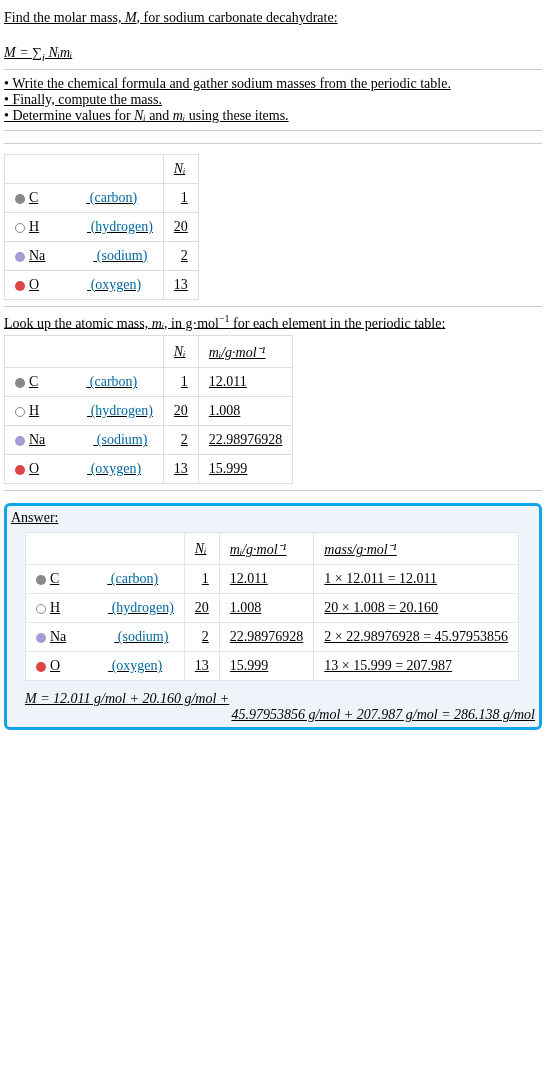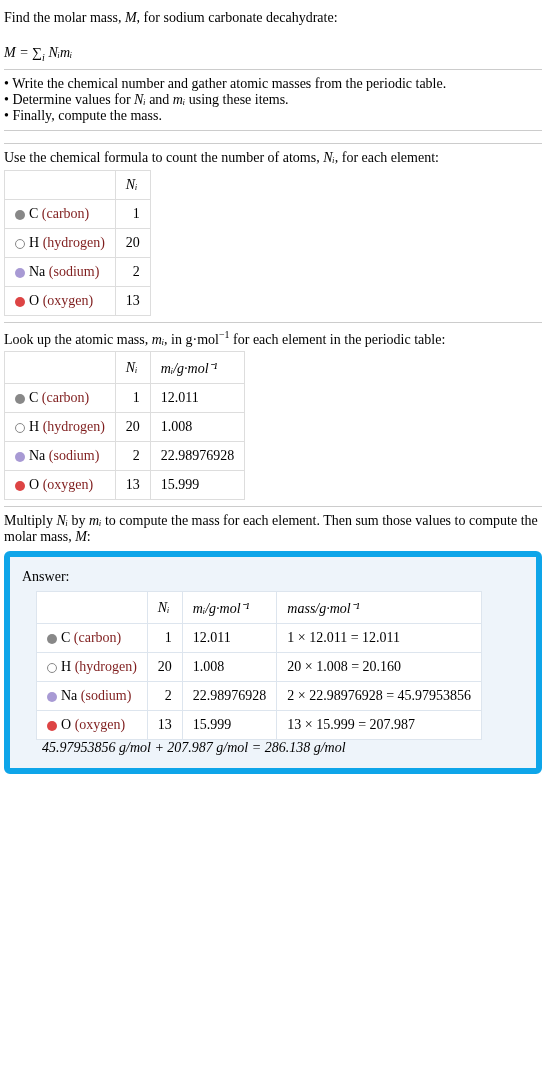--- a/index.html
+++ b/index.html
@@ -1,67 +1,64 @@
 <!DOCTYPE html>
 <html><head>
   <meta charset="utf-8">
   <style>
     * { box-sizing: border-box; margin: 0; padding: 0; }
     body { font-family: Georgia, serif; font-size: 14px; color: #000; background: #fff; width: 546px; padding: 4px; }
-    .section { padding: 6px 0; border-bottom: 1px solid #ccc; }
+    .section { padding: 6px 0; border-bottom: 1px solid #ccc; text-decoration: underline; }
     .section:last-child { border-bottom: none; }
     .sub { font-size: 10px; vertical-align: sub; }
     .sup { font-size: 10px; vertical-align: super; }
     .italic { font-style: italic; }
     .formula { margin-top: 19px; }
     .bullet { margin-left: 0; }
     table { border-collapse: collapse; margin-top: 4px; }
     th, td { padding: 6px 10px; border: 1px solid #ddd; text-align: left; }
     th { font-weight: normal; font-style: italic; }
     td.num { text-align: right; }
     .dot { display: inline-block; width: 10px; height: 10px; border-radius: 50%; margin-right: 4px; vertical-align: middle; }
     .dot-c { background: #888; }
     .dot-h { background: #fff; border: 1px solid #888; }
     .dot-na { background: #a89ad4; }
     .dot-o { background: #d44; }
-    .elem-label { color: #7f1d1d; }
-    .answer-box { background: #eef4fa; border: 6px solid #0ea5e9; border-radius: 6px; padding: 12px; margin-top: 6px; }
+    .elem-label { color: #0369a1; margin-left: 48px; }
+    .answer-box { background: #eef4fa; border: 3px solid #0ea5e9; border-radius: 6px; padding: 4px; margin-top: 6px; }
     .answer-box table { background: #fff; }
     .answer-box th, .answer-box td { border: 1px solid #dde5ee; }
     .answer-title { margin-bottom: 6px; }
     .final { margin: 10px 0 0 14px; font-style: italic; }
-    .final2 { margin-left: 20px; font-style: italic; }
+    .final2 { margin-left: 20px; font-style: italic; text-align: right; }
   </style>
 </head>
 <body>
 
 <div class="section">
   <div>
     <span>Find the molar mass, </span><span class="italic">M</span><span>, for sodium carbonate decahydrate:</span>
   </div>
   <div class="formula italic">
     <span>M = ∑</span><span class="sub">i</span><span> Nᵢmᵢ</span>
   </div>
 </div>
 
 <div class="section">
-  <div class="bullet">• Write the chemical number and gather atomic masses from the periodic table.</div>
+  <div class="bullet">• Write the chemical formula and gather sodium masses from the periodic table.</div>
+  <div class="bullet">• Finally, compute the mass.</div>
   <div class="bullet">
     <span>• Determine values for </span><span class="italic">Nᵢ</span><span> and </span><span class="italic">mᵢ</span><span> using these items.</span>
   </div>
-  <div class="bullet">• Finally, compute the mass.</div>
 </div>
 
 <div class="section">
 </div>
 
 <div class="section">
-  <div>
-    <span>Use the chemical formula to count the number of atoms, </span><span class="italic">Nᵢ</span><span>, for each element:</span>
-  </div>
   <table>
     <tbody>
         <tr>
       <th></th>
       <th>Nᵢ</th>
     </tr>
     </tbody>
       <tbody id="count-rows">
         <tr>
           <td><span class="dot dot-c"></span><span>C</span><span class="elem-label"> (carbon)</span></td>
@@ -114,23 +111,20 @@
         <tr>
           <td><span class="dot dot-o"></span><span>O</span><span class="elem-label"> (oxygen)</span></td>
           <td class="num">13</td>
           <td>15.999</td>
         </tr>
       </tbody>
   </table>
 </div>
 
 <div class="section" style="border-bottom:none;">
-  <div>
-    <span>Multiply </span><span class="italic">Nᵢ</span><span> by </span><span class="italic">mᵢ</span><span> to compute the mass for each element. Then sum those values to compute the molar mass, </span><span class="italic">M</span><span>:</span>
-  </div>
 
   <div class="answer-box">
     <div class="answer-title">Answer:</div>
     <table style="margin-left:14px;">
       <tbody>
           <tr>
         <th></th>
         <th>Nᵢ</th>
         <th>mᵢ/g·mol⁻¹</th>
         <th>mass/g·mol⁻¹</th>
@@ -156,15 +150,16 @@
             <td>2 × 22.98976928 = 45.97953856</td>
           </tr>
           <tr>
             <td><span class="dot dot-o"></span><span>O</span><span class="elem-label"> (oxygen)</span></td>
             <td class="num">13</td>
             <td>15.999</td>
             <td>13 × 15.999 = 207.987</td>
           </tr>
         </tbody>
     </table>
+    <div class="final">M = 12.011 g/mol + 20.160 g/mol +</div>
     <div class="final2">45.97953856 g/mol + 207.987 g/mol = 286.138 g/mol</div>
   </div>
 </div>
 
 </body></html>

